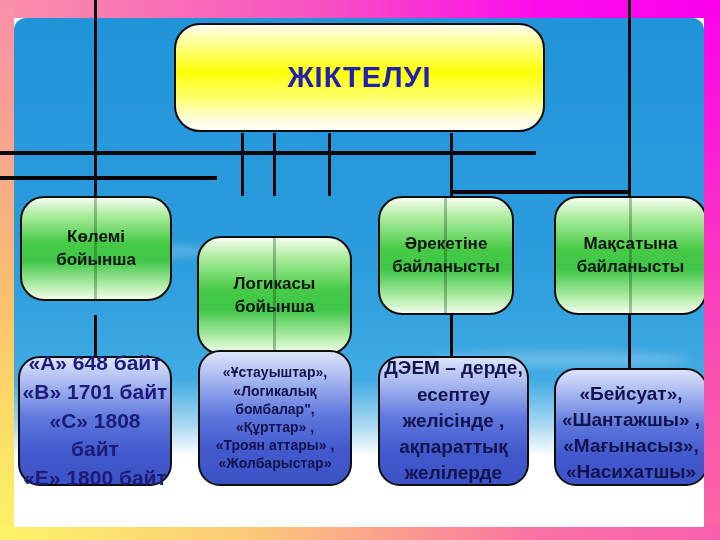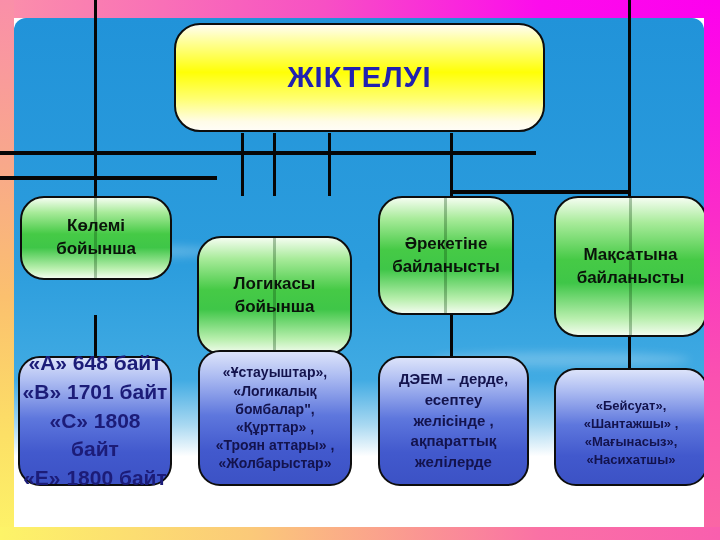--- a/index.html
+++ b/index.html
@@ -51,27 +51,27 @@
 
   .blue{border-radius:22px;
     background:linear-gradient(180deg,#dce3fa 0%,#aebdf2 18%,#5e77dd 48%,#4259cd 75%,#3c52c5 100%);}
   .blue .detail{font-weight:bold;white-space:pre-wrap;line-height:1.38;}
   .b1{left:18px; top:356px;width:154px;height:130px;}
   .b2{left:198px;top:350px;width:154px;height:136px;}
   .b3{left:378px;top:356px;width:151px;height:130px;}
   .b4{left:554px;top:368px;width:154px;height:118px;}
   .b1 .detail{font-size:21px;color:#1c1c78;}
   .b2 .detail{font-size:14px;color:#13134d;line-height:1.3;}
-  .b3 .detail{font-size:15px;color:#13134d;}
-  .b4 .detail{font-size:13px;color:#13134d;margin-top:12px;}
+  .b3 .detail{font-size:19px;color:#13134d;}
+  .b4 .detail{font-size:19px;color:#13134d;margin-top:12px;}
 
-  .g1{left:20px; top:196px;width:152px;height:84px;}
+  .g1{left:20px; top:196px;width:152px;height:105px;}
   .g2{left:197px;top:196px;width:155px;height:119px;margin-top:40px;}
   .g3{left:378px;top:196px;width:136px;height:119px;}
-  .g4{left:554px;top:196px;width:153px;height:141px;}
+  .g4{left:554px;top:196px;width:153px;height:119px;}
 </style>
 </head>
 <body>
 
 <div class="abs content-white"></div>
 <div class="abs sky"></div>
 <div class="abs cloud cloud1"></div>
 <div class="abs cloud cloud2"></div>
 <div class="abs cloud cloud3"></div>
 

